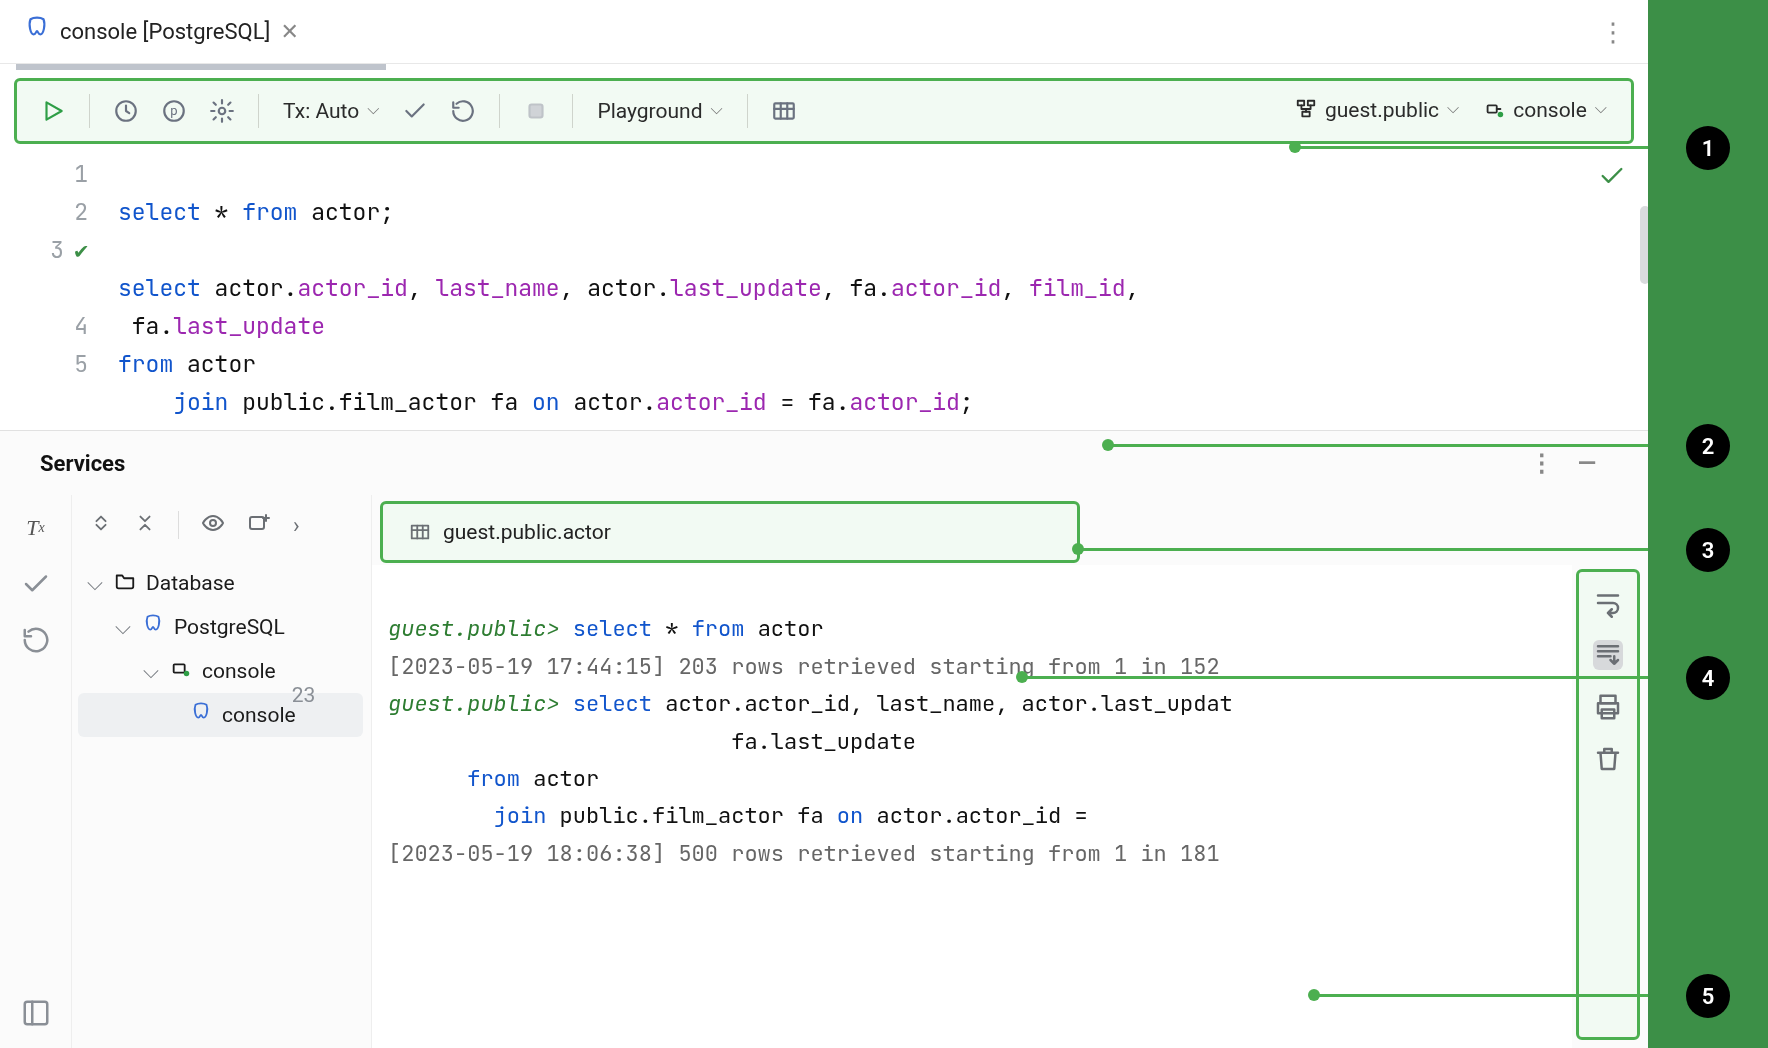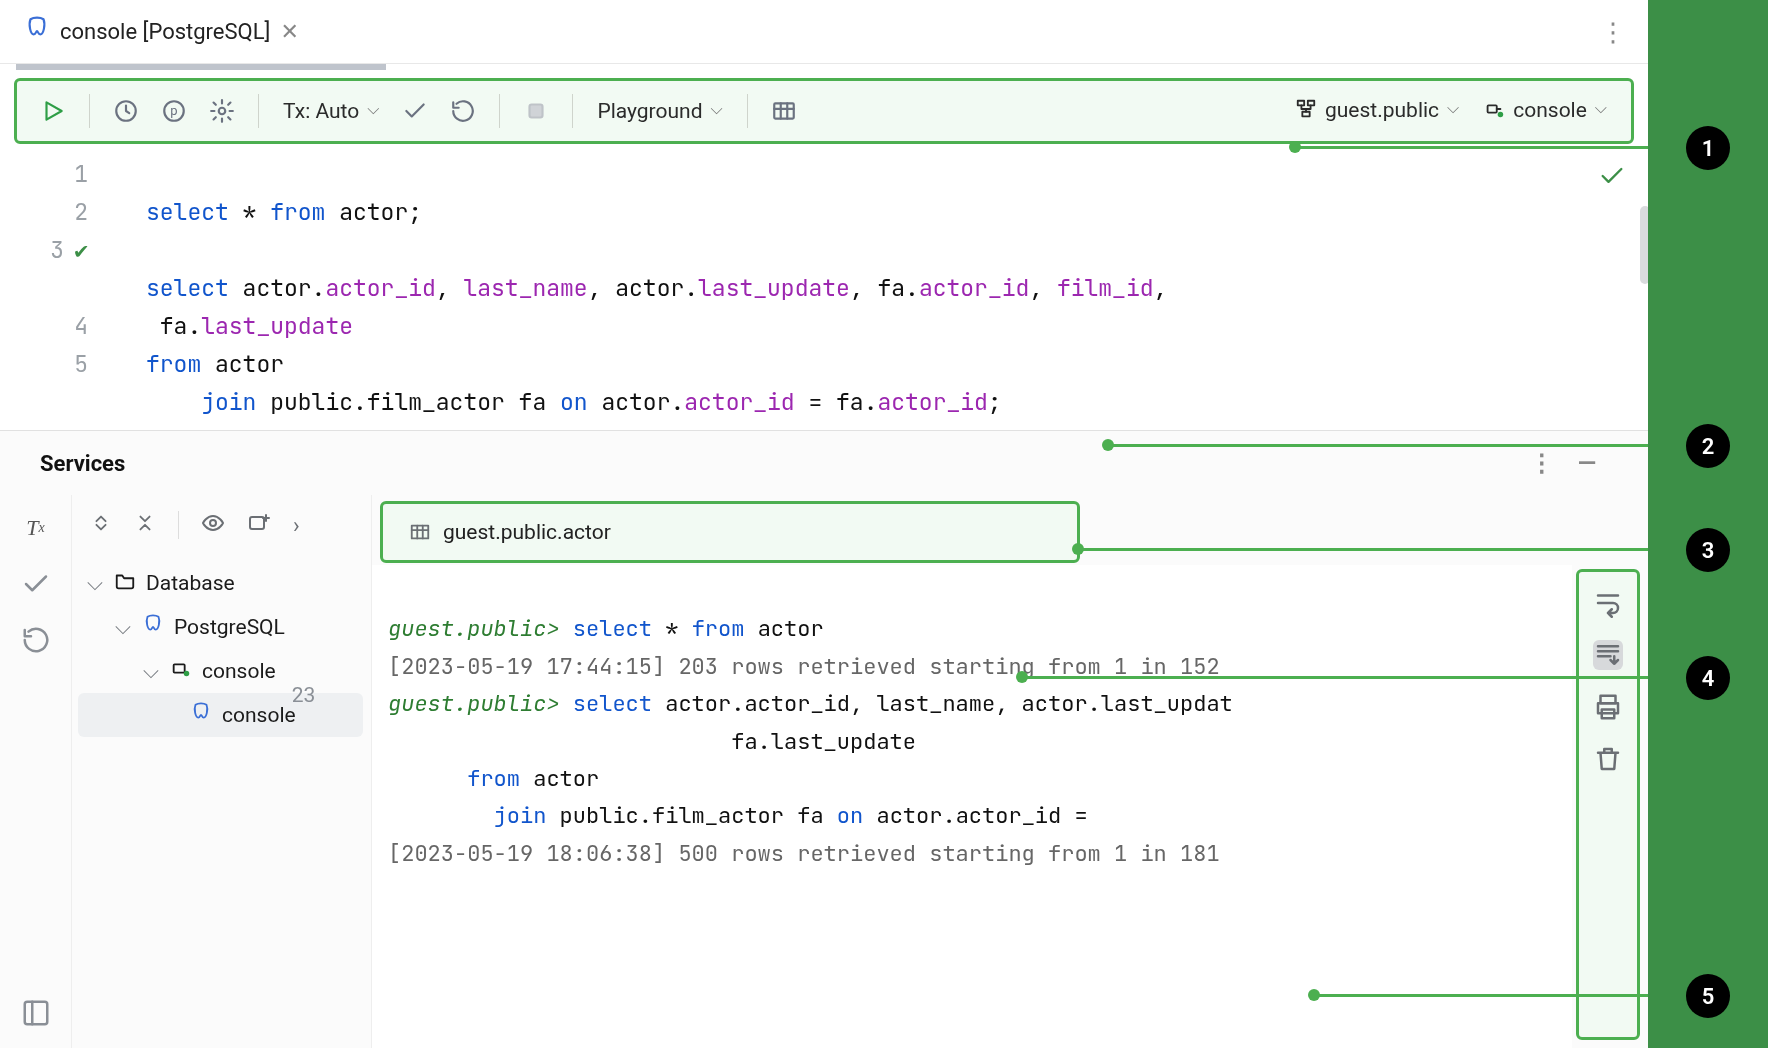--- a/index.html
+++ b/index.html
@@ -122,21 +122,20 @@
     color: #9aa0a6;
     position: relative;
   }
   .gutter .gl { height: 38px; display:flex; justify-content:flex-end; align-items:center; gap:10px;}
   .gutter .gchk { color: #3c8f47; }
   .code {
     flex: 1;
     white-space: pre;
     padding-top: 6px;
     position: relative;
-    margin-left: 28px;
   }
   .kw { color: #1155cc; }
   .ident { color: #9c27b0; }
   .plain { color: #111; }
   .big-check { position: absolute; right: 22px; top: 12px; color: #3c8f47; }
   .scroll-thumb { position:absolute; right:-2px; top:56px; width:10px; height:78px; background:#d9dbdd; border-radius:5px; }
 
   
   .services {
     flex: 1;

